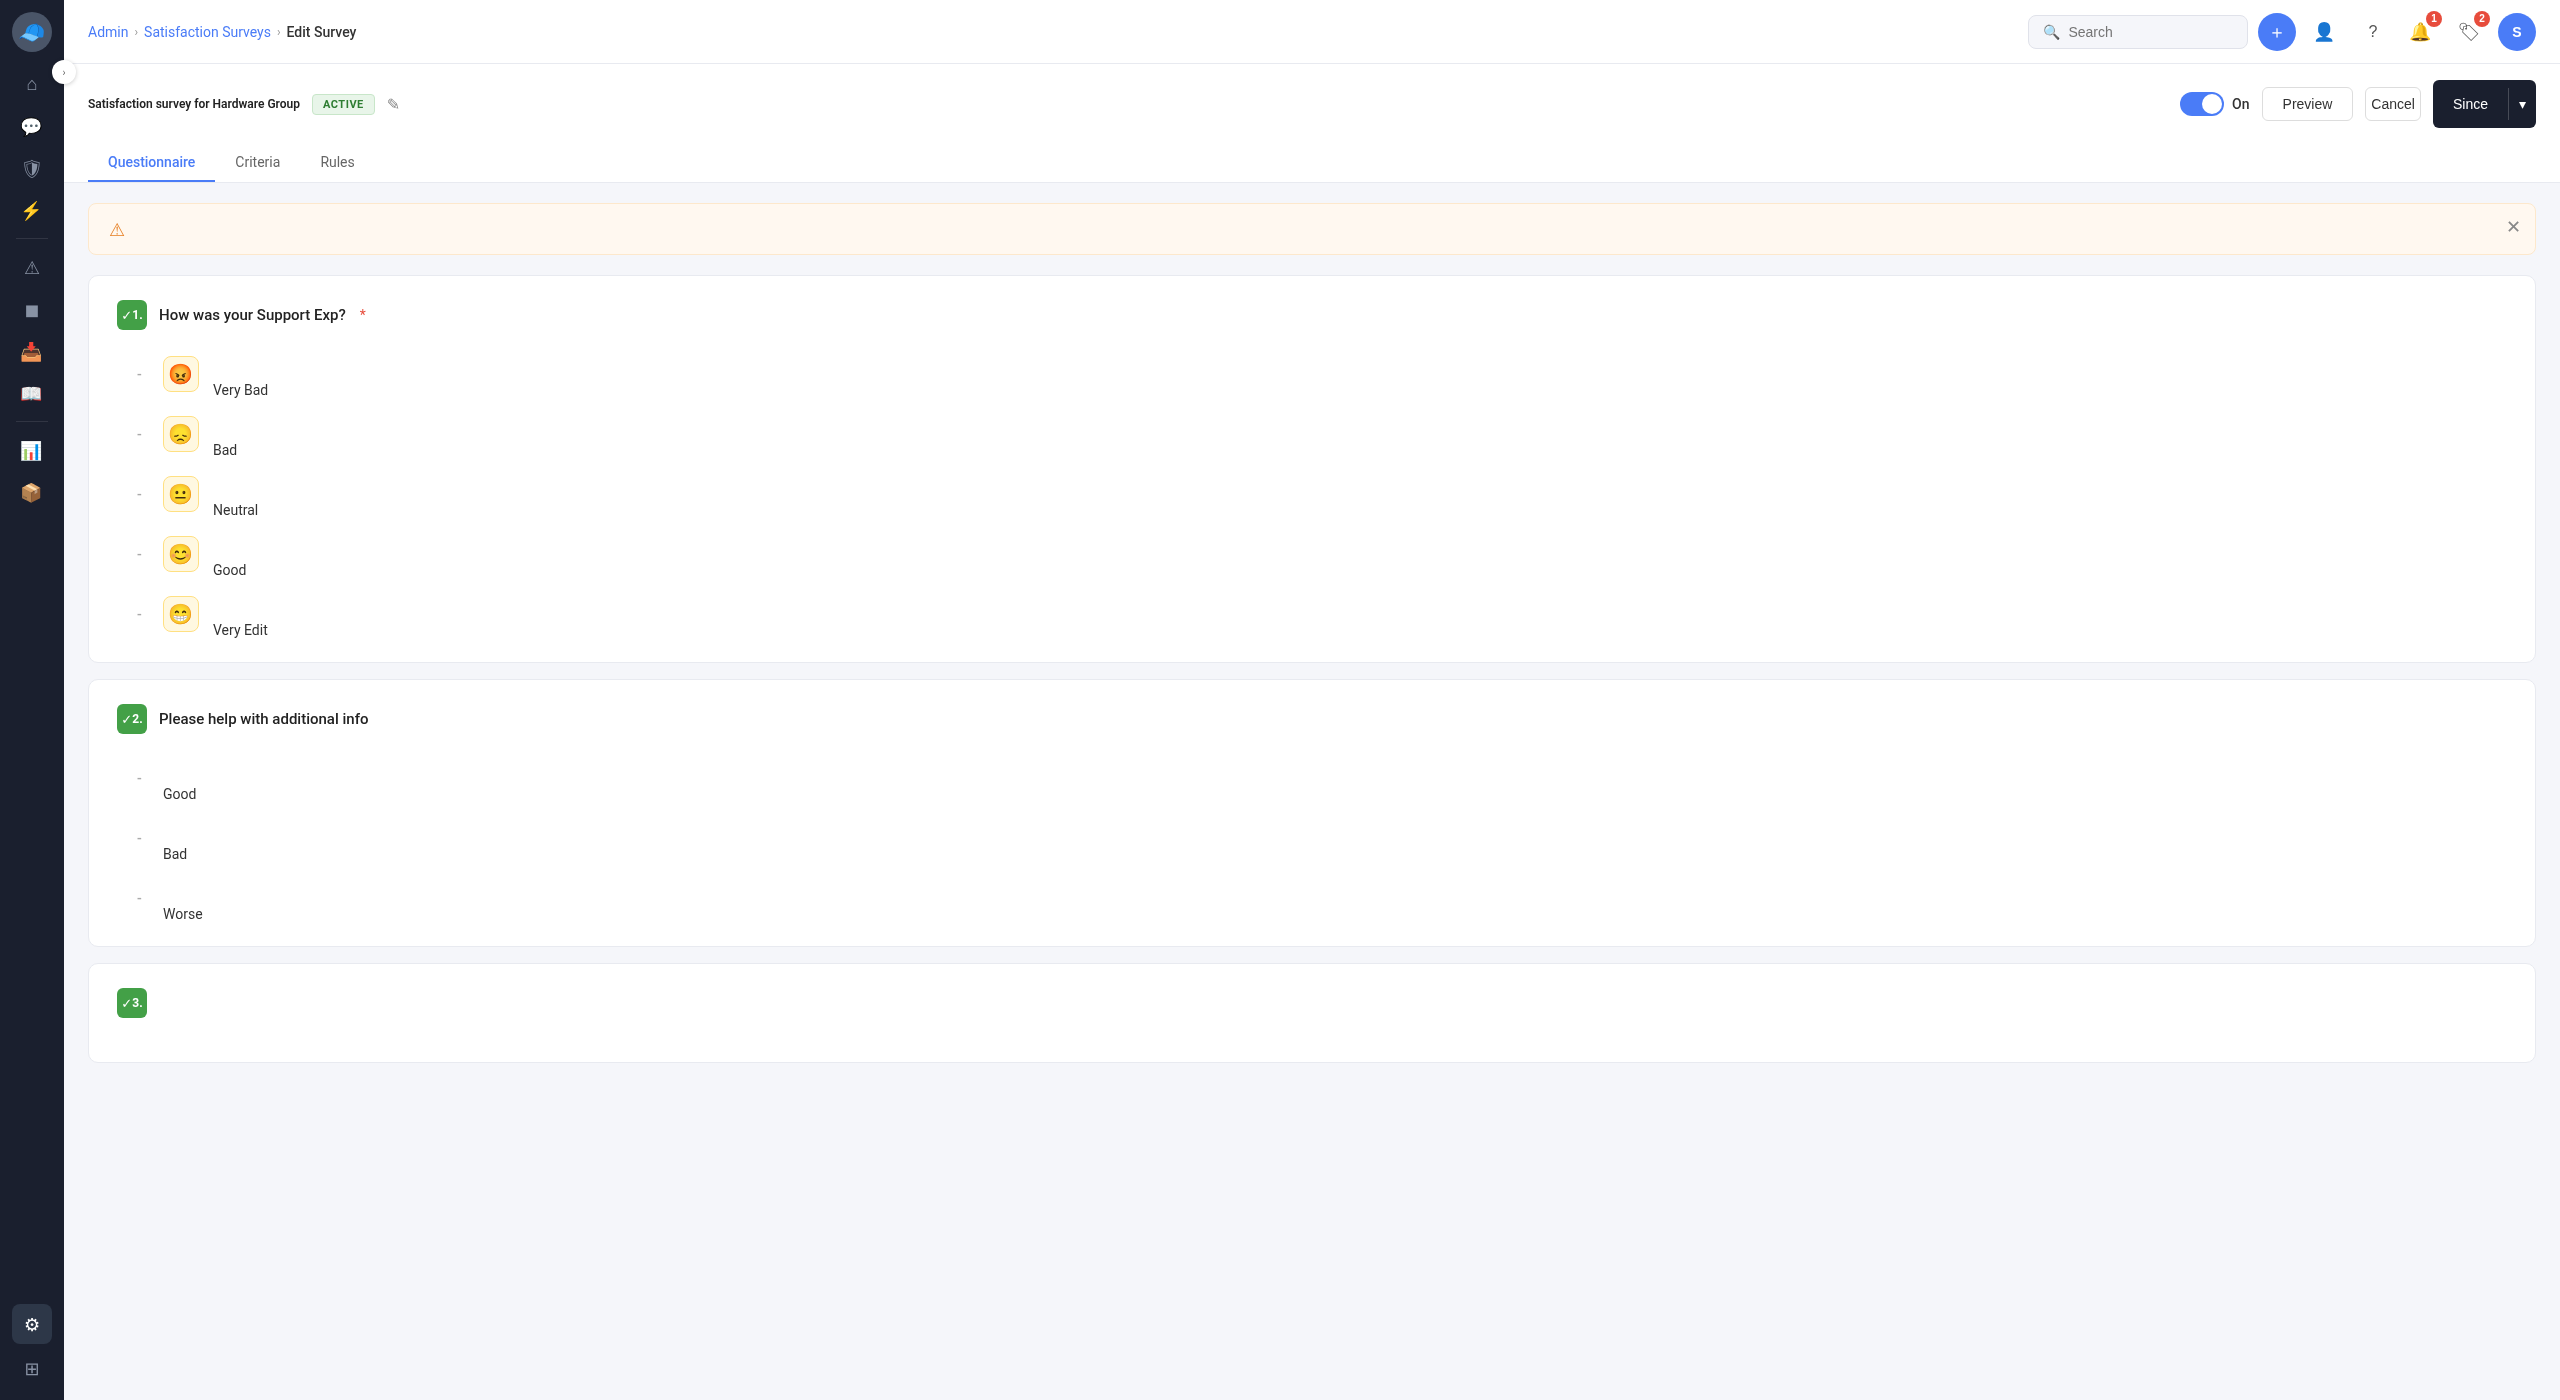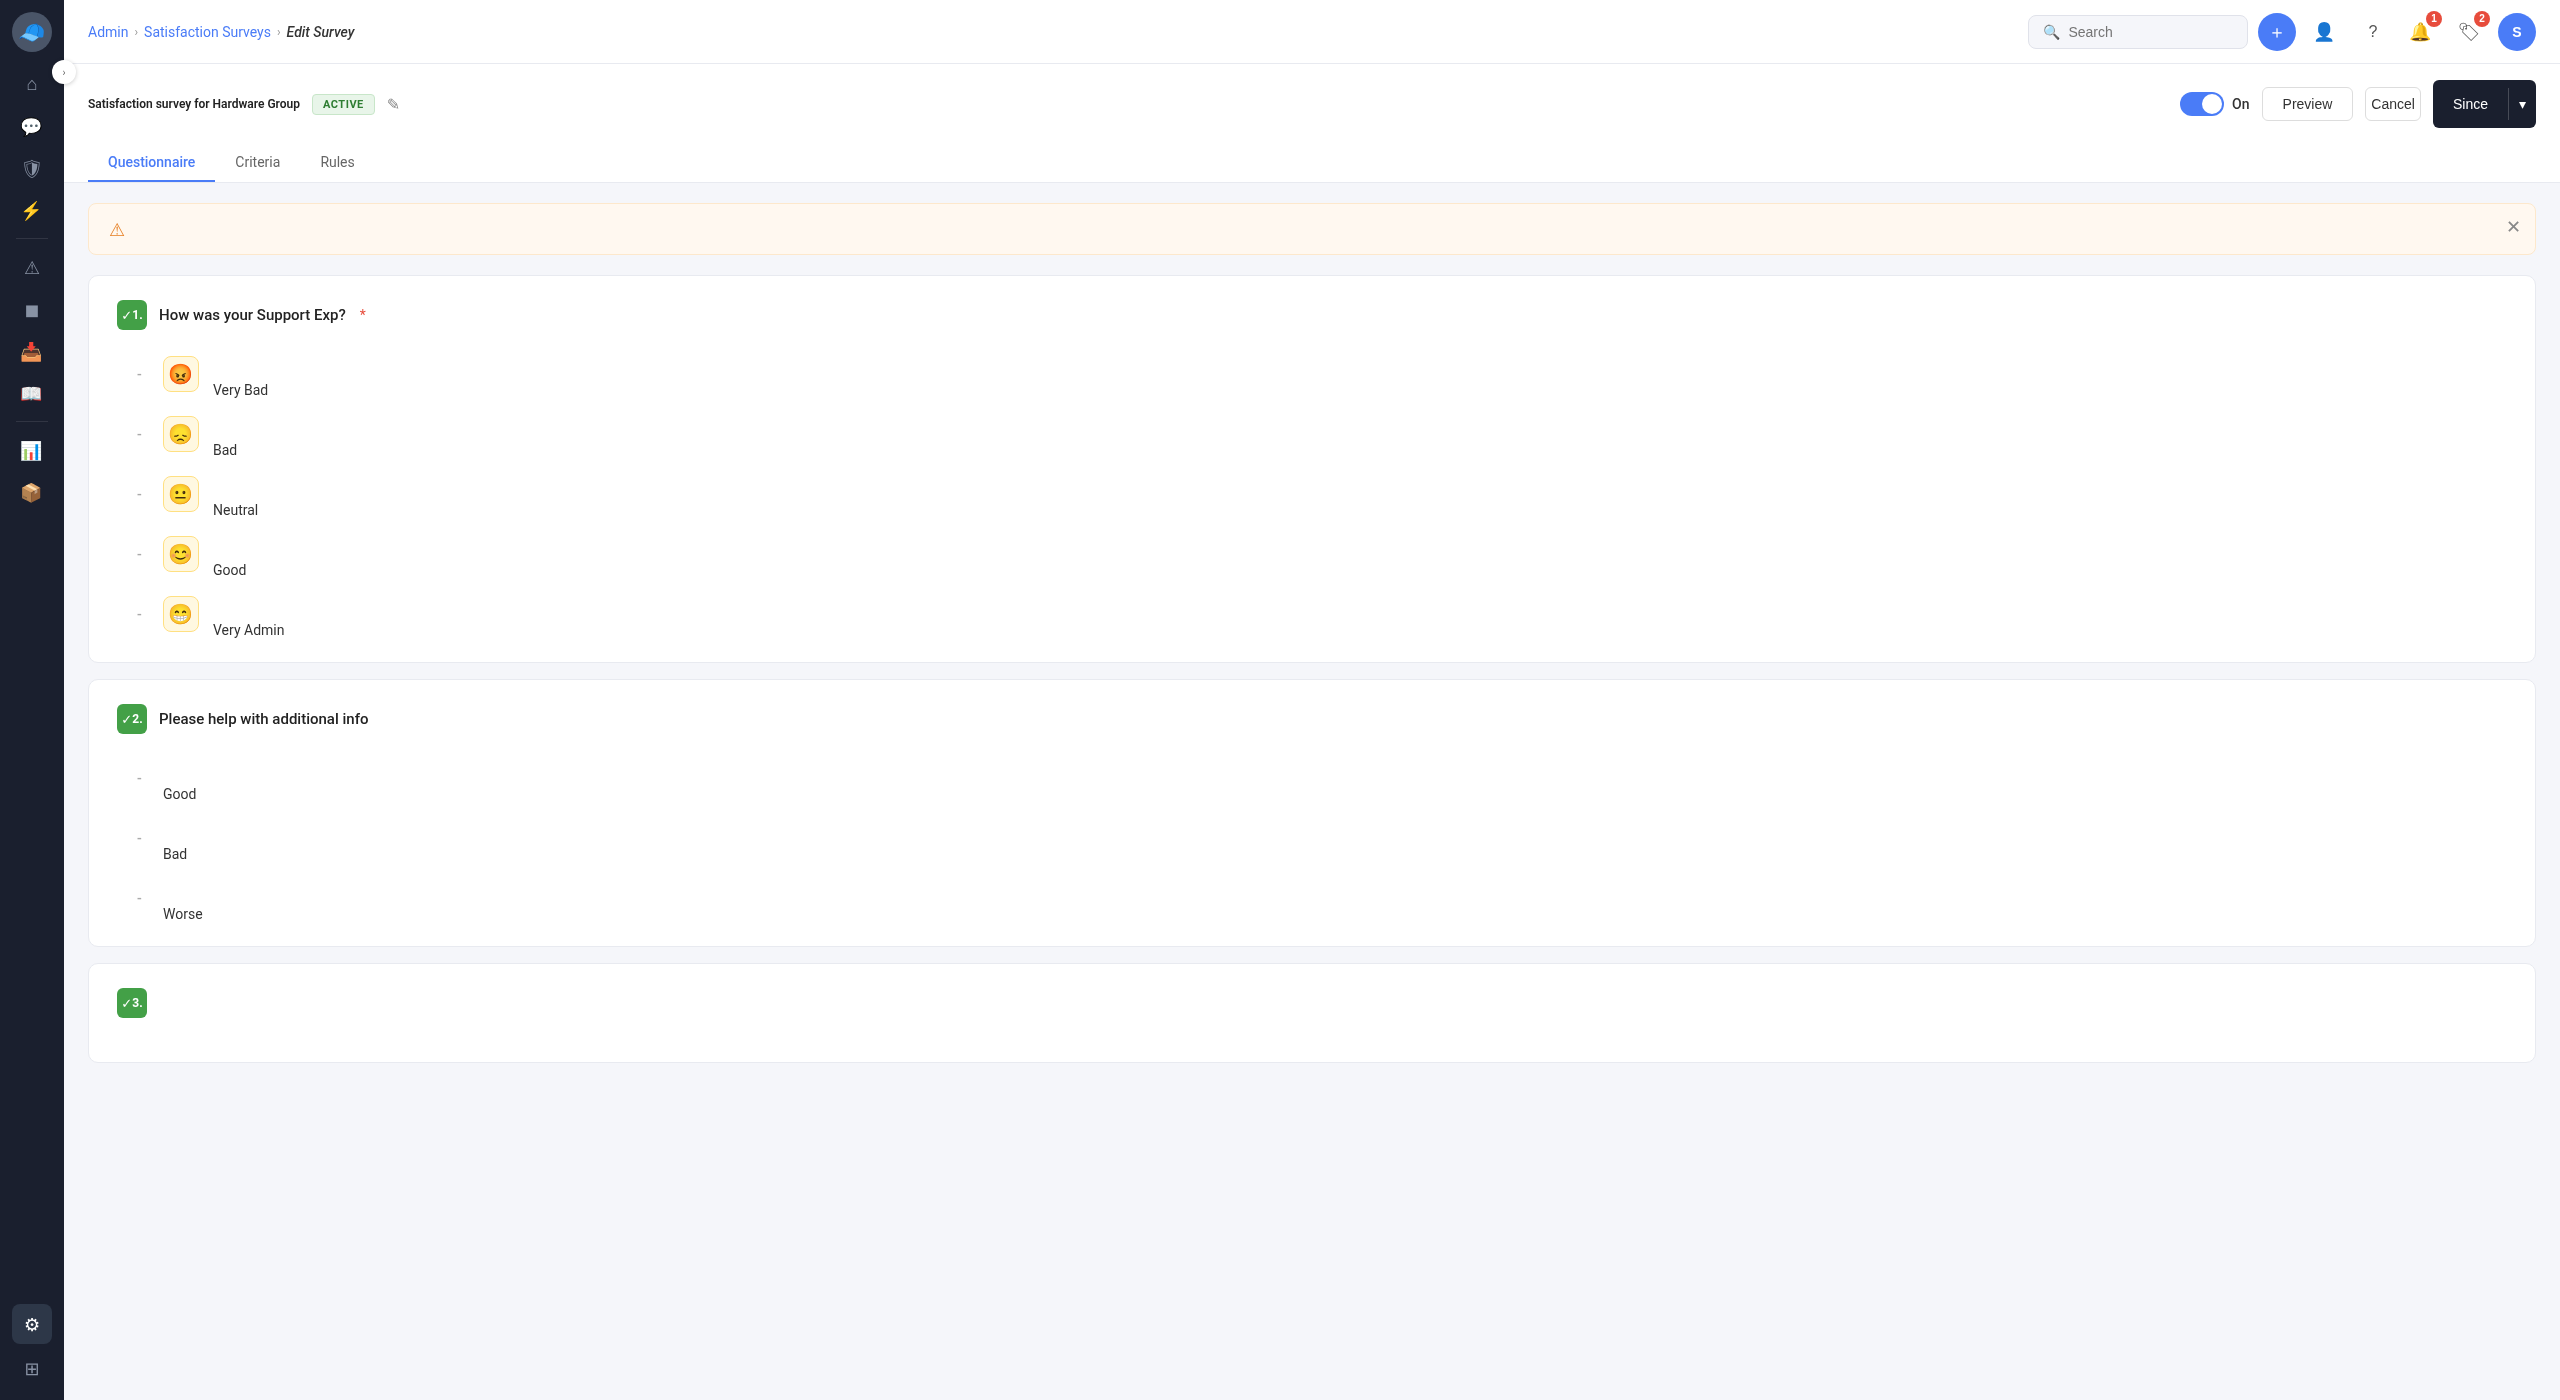--- a/index.html
+++ b/index.html
@@ -121,21 +121,20 @@
       cursor: pointer;
       text-decoration: none;
     }
     .breadcrumb-sep {
       color: #999;
       font-size: 12px;
     }
     .breadcrumb-current {
       color: #333;
       font-weight: 500;
-      font-style: italic;
     }
     .topnav-actions {
       display: flex;
       align-items: center;
       gap: 10px;
     }
     .search-box {
       display: flex;
       align-items: center;
       background: #f5f6fa;
@@ -588,21 +587,21 @@
             <div class="emoji-box">
                 <span>😊</span>
               </div>
             <span class="answer-label">Good</span>
           </div>
           <div class="answer-item">
             <span class="answer-dash">-</span>
             <div class="emoji-box">
                 <span>😁</span>
               </div>
-            <span class="answer-label">Very Admin</span>
+            <span class="answer-label">Very Edit</span>
           </div>
         </div>
       </div>
 
       <div class="question-card">
         <div class="question-header">
           <div class="check-badge">
             <span style="font-size:13px;">✓</span>
             <span class="check-num">2.</span>
           </div>

